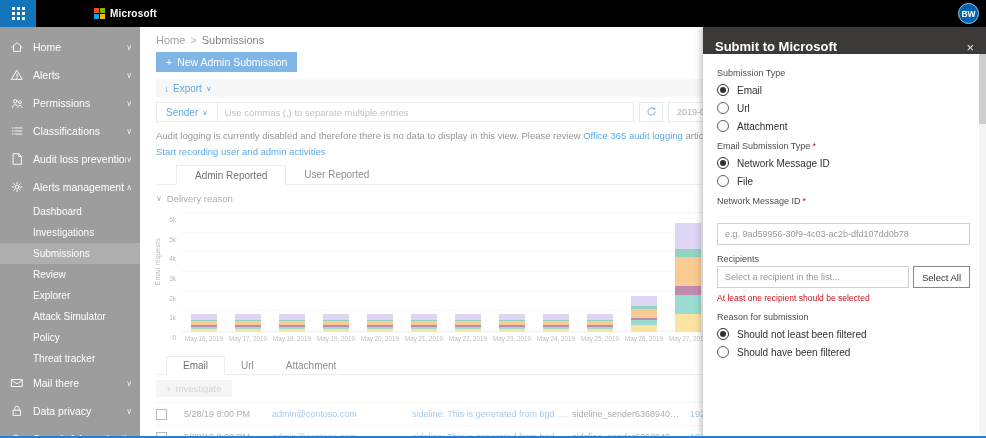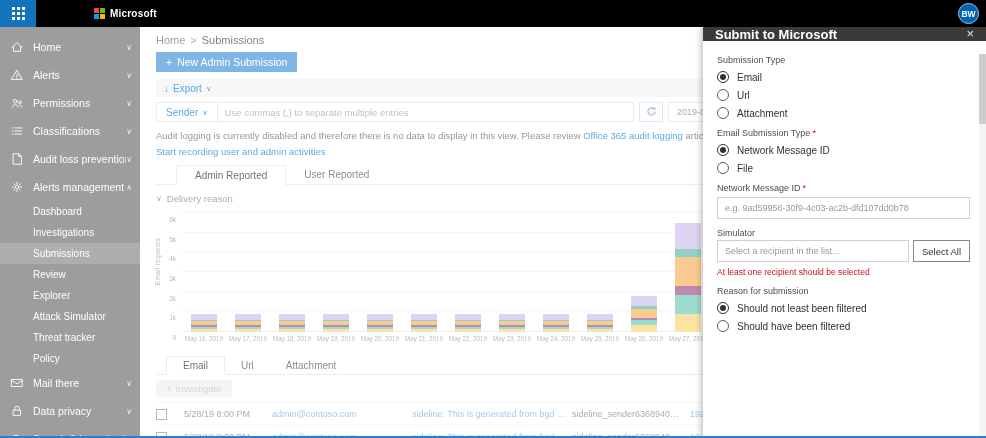--- a/index.html
+++ b/index.html
@@ -120,36 +120,36 @@
   .c-subject { width:160px; flex:none; color:#7eb3e0; cursor:pointer; overflow:hidden;
     white-space:nowrap; text-overflow:ellipsis; padding-right:6px; }
   .c-sid { width:118px; flex:none; overflow:hidden; white-space:nowrap;
     text-overflow:ellipsis; padding-right:6px; }
   .c-ip { width:70px; flex:none; color:#7eb3e0; cursor:pointer; }
   .c-cat { width:60px; flex:none; }
 
   
   .panel { position:absolute; right:0; top:27px; bottom:0; width:283px; background:#fff;
     z-index:60; box-shadow:-2px 0 6px rgba(0,0,0,.25); }
-  .phead { height:14px; background:#3b3a39; color:#fff; display:flex; align-items:flex-start;
+  .phead { height:27px; background:#3b3a39; color:#fff; display:flex; align-items:flex-end;
     justify-content:space-between; padding:0 12px; }
   .phead h2 { font-size:13px; font-weight:bold; }
   .pclose { font-size:13px; cursor:pointer; color:#e8e8e8; line-height:1; }
   .pbody { padding:14px 16px 0 14px; }
   .flabel { font-size:9px; color:#4f4d4b; margin-top:9px; margin-bottom:2px; }
   .flabel:first-child { margin-top:0; }
   .req { color:#c50f1f; margin-left:2px; }
   .radio { display:flex; align-items:center; gap:8px; margin:6px 0; cursor:pointer; }
   .rb { width:12px; height:12px; border:1px solid #605e5c; border-radius:50%; flex:none; }
   .rb.checked { border-color:#323130; }
   .rb.checked::after { content:''; display:block; width:6px; height:6px; margin:2px;
     border-radius:50%; background:#323130; }
   .rlabel { font-size:10px; color:#323130; }
   .pinput { width:100%; height:22px; border:1px solid #d2d0ce; font-size:9px; color:#333;
-    padding:0 7px; outline:none; font-family:inherit; margin-top:2px; }
+    padding:0 7px; outline:none; font-family:inherit; margin-top:15px; }
   .pinput::placeholder { color:#9a9896; }
   .recip-row { display:flex; gap:4px; margin-top:2px; }
   .recip-row .pinput { flex:1; margin-top:0; }
   .select-all { height:22px; border:1px solid #8a8886; background:#fff; font-size:9.5px;
     color:#323130; padding:0 8px; cursor:pointer; font-family:inherit; }
   .perror { color:#c50f1f; font-size:8.5px; margin-top:5px; }
   .pscroll { position:absolute; right:0; top:27px; bottom:0; width:7px; background:#f4f4f4; }
   .pthumb { width:7px; height:70px; background:#cdcdcd; cursor:pointer; }
 </style>
 </head>
@@ -244,22 +244,22 @@
           </span>
           <span class="lbl">Alerts management</span>
           <span class="chev">∧</span>
         </div>
         <div class="side-child">Dashboard</div>
         <div class="side-child">Investigations</div>
         <div class="side-child selected">Submissions</div>
         <div class="side-child">Review</div>
         <div class="side-child">Explorer</div>
         <div class="side-child">Attack Simulator</div>
+        <div class="side-child">Policy</div>
         <div class="side-child">Threat tracker</div>
-        <div class="side-child">Policy</div>
         <div class="side-item">
           <span class="icn">
             <svg viewBox="0 0 16 16" fill="none" stroke="#ffffff" stroke-width="1.1" stroke-linecap="round" stroke-linejoin="round">
               <rect x="2" y="4" width="12" height="8"></rect>
               <path d="m2 5 6 4 6-4"></path>
             </svg>
           </span>
           <span class="lbl">Mail there</span>
           <span class="chev">∨</span>
         </div>
@@ -569,21 +569,21 @@
           </label>
           <label class="radio">
             <span class="rb"></span>
             <span class="rlabel">File</span>
           </label>
         </div>
 
       <div class="flabel"><span>Network Message ID</span><span class="req">*</span></div>
       <input class="pinput" placeholder="e.g. 9ad59956-30f9-4c03-ac2b-dfd107dd0b78" style="">
 
-      <div class="flabel">Simulator</div>
+      <div class="flabel">Recipients</div>
       <div class="recip-row">
         <input class="pinput" placeholder="Select a recipient in the list..." style="">
         <button class="select-all">Select All</button>
       </div>
       <div class="perror">At least one recipient should be selected</div>
 
       <div class="flabel">Reason for submission</div>
       <div class="rgroup">
           <label class="radio">
             <span class="rb checked"></span>

